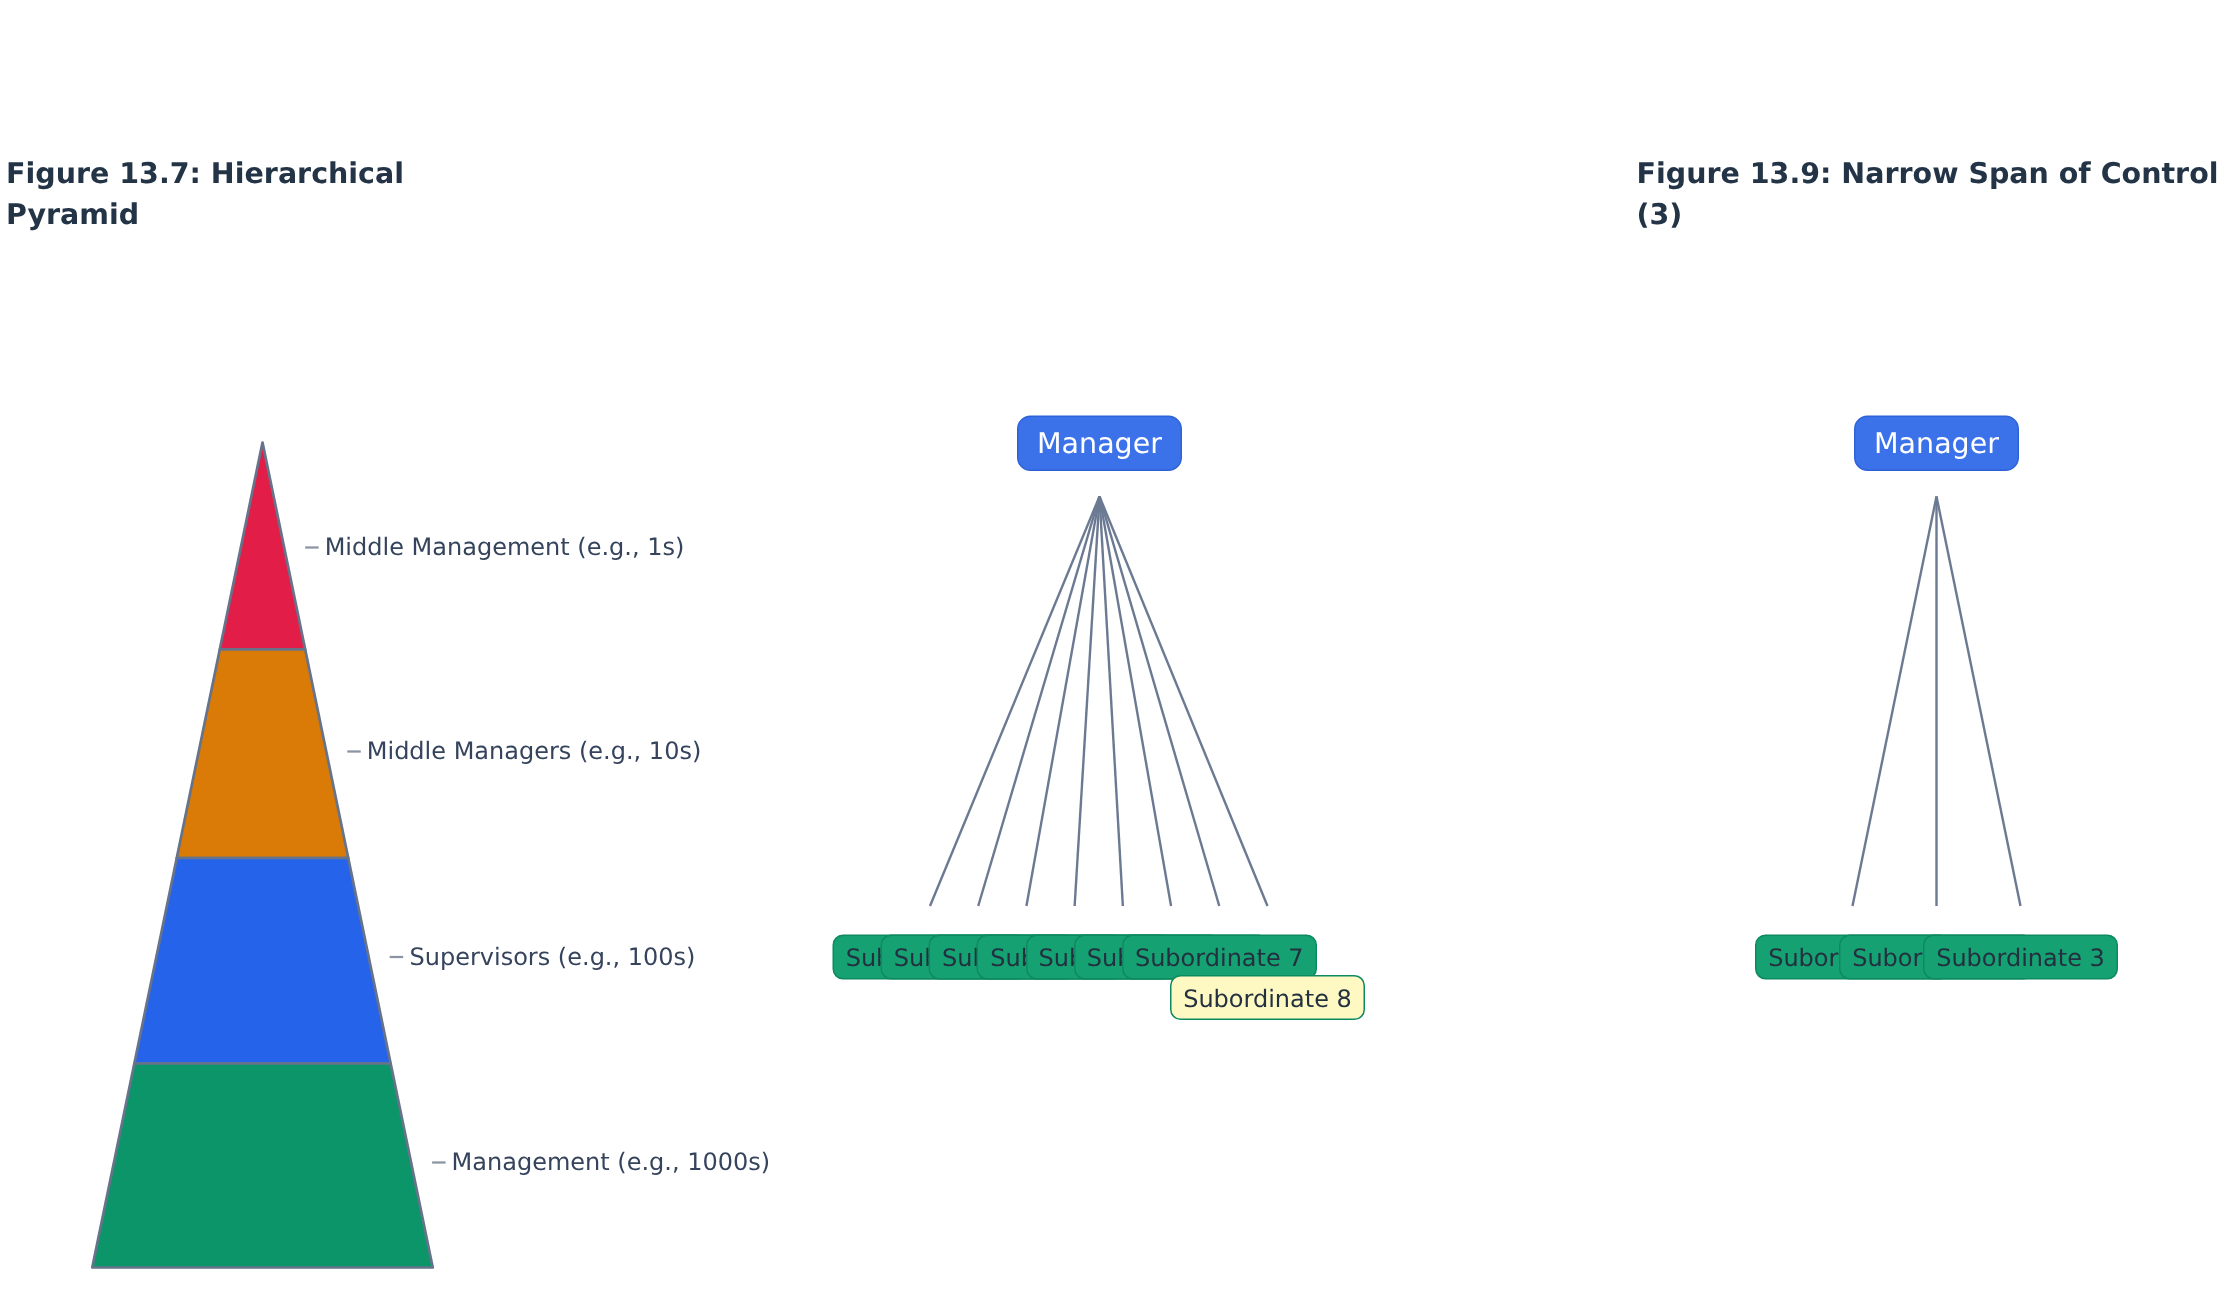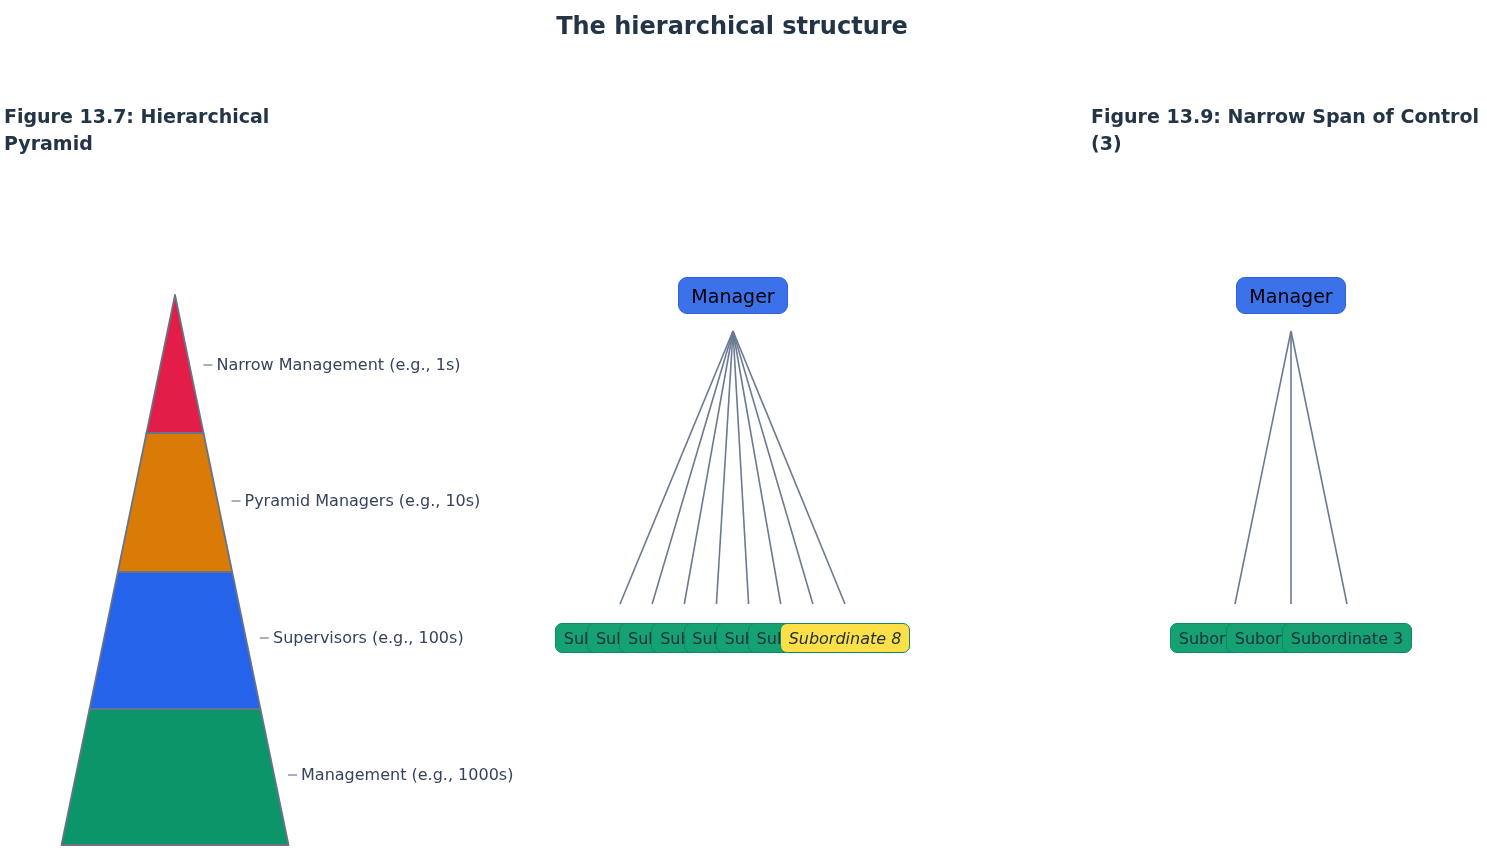--- a/index.html
+++ b/index.html
@@ -21,21 +21,21 @@
 
   .layer-label {
     position:absolute; font-size:16px; line-height:20px;
     color:#35445c; white-space:nowrap;
   }
 
   .manager-box {
     position:absolute; width:110px; height:37px; box-sizing:border-box;
     border-radius:9px; border:1.5px solid #2e63d8;
     display:flex; align-items:center; justify-content:center;
-    font-size:19px; color:#000000;
+    font-size:19px; color:#ffffff;
   }
   #mgr-wide   { left:678px;  top:277px; }
   #mgr-narrow { left:1236px; top:277px; }
 
   .sub-box {
     position:absolute; width:130px; height:30px; box-sizing:border-box;
     border-radius:7px; border:1px solid #0d8a60; overflow:hidden;
     display:flex; align-items:center; justify-content:center;
     font-size:16px; color:#22303f; white-space:nowrap;
   }
@@ -59,42 +59,41 @@
       <line x1="733" y1="331" x2="716.4285714285714" y2="604" stroke="#6b7a92" stroke-width="1.6"></line>
       <line x1="733" y1="331" x2="748.5714285714286" y2="604" stroke="#6b7a92" stroke-width="1.6"></line>
       <line x1="733" y1="331" x2="780.7142857142858" y2="604" stroke="#6b7a92" stroke-width="1.6"></line>
       <line x1="733" y1="331" x2="812.8571428571429" y2="604" stroke="#6b7a92" stroke-width="1.6"></line>
       <line x1="733" y1="331" x2="845" y2="604" stroke="#6b7a92" stroke-width="1.6"></line>
       <line x1="1291" y1="331" x2="1235" y2="604" stroke="#6b7a92" stroke-width="1.6"></line>
       <line x1="1291" y1="331" x2="1291" y2="604" stroke="#6b7a92" stroke-width="1.6"></line>
       <line x1="1291" y1="331" x2="1347" y2="604" stroke="#6b7a92" stroke-width="1.6"></line>
     </svg>
 
-  <div class="main-title">The hierarchical structure</div>
 
   <div class="fig-title" id="title-pyramid">Figure 13.7: Hierarchical Pyramid</div>
   <div class="fig-title" id="title-narrow">Figure 13.9: Narrow Span of Control (3)</div>
 
   <div class="manager-box" id="mgr-wide" style="background: rgb(59, 113, 233);">Manager</div>
   <div class="manager-box" id="mgr-narrow" style="background: rgb(59, 113, 233);">Manager</div>
 
   <div id="pyramid-labels">
-      <div class="layer-label" style="left: 216.445px; top: 355px;">Narrow Management (e.g., 1s)</div>
-      <div class="layer-label" style="left: 244.511px; top: 491px;">Pyramid Managers (e.g., 10s)</div>
+      <div class="layer-label" style="left: 216.445px; top: 355px;">Middle Management (e.g., 1s)</div>
+      <div class="layer-label" style="left: 244.511px; top: 491px;">Middle Managers (e.g., 10s)</div>
       <div class="layer-label" style="left: 273px; top: 628px;">Supervisors (e.g., 100s)</div>
       <div class="layer-label" style="left: 301.055px; top: 765px;">Management (e.g., 1000s)</div>
     </div>
   <div id="wide-subs">
       <div class="sub-box" style="left: 555px; top: 623px; background: rgb(22, 161, 115);">Subordinate 1</div>
       <div class="sub-box" style="left: 587.143px; top: 623px; background: rgb(22, 161, 115);">Subordinate 2</div>
       <div class="sub-box" style="left: 619.286px; top: 623px; background: rgb(22, 161, 115);">Subordinate 3</div>
       <div class="sub-box" style="left: 651.429px; top: 623px; background: rgb(22, 161, 115);">Subordinate 4</div>
       <div class="sub-box" style="left: 683.571px; top: 623px; background: rgb(22, 161, 115);">Subordinate 5</div>
       <div class="sub-box" style="left: 715.714px; top: 623px; background: rgb(22, 161, 115);">Subordinate 6</div>
       <div class="sub-box" style="left: 747.857px; top: 623px; background: rgb(22, 161, 115);">Subordinate 7</div>
-      <div class="sub-box" style="left: 780px; top: 623px; background: #fde047; font-style: italic;">Subordinate 8</div>
+      <div class="sub-box" style="left: 780px; top: 650px; background: #fef9c3;">Subordinate 8</div>
     </div>
   <div id="narrow-subs">
       <div class="sub-box" style="left: 1170px; top: 623px; background: rgb(22, 161, 115);">Subordinate 1</div>
       <div class="sub-box" style="left: 1226px; top: 623px; background: rgb(22, 161, 115);">Subordinate 2</div>
       <div class="sub-box" style="left: 1282px; top: 623px; background: rgb(22, 161, 115);">Subordinate 3</div>
     </div>
 </div>
 
 </body></html>

